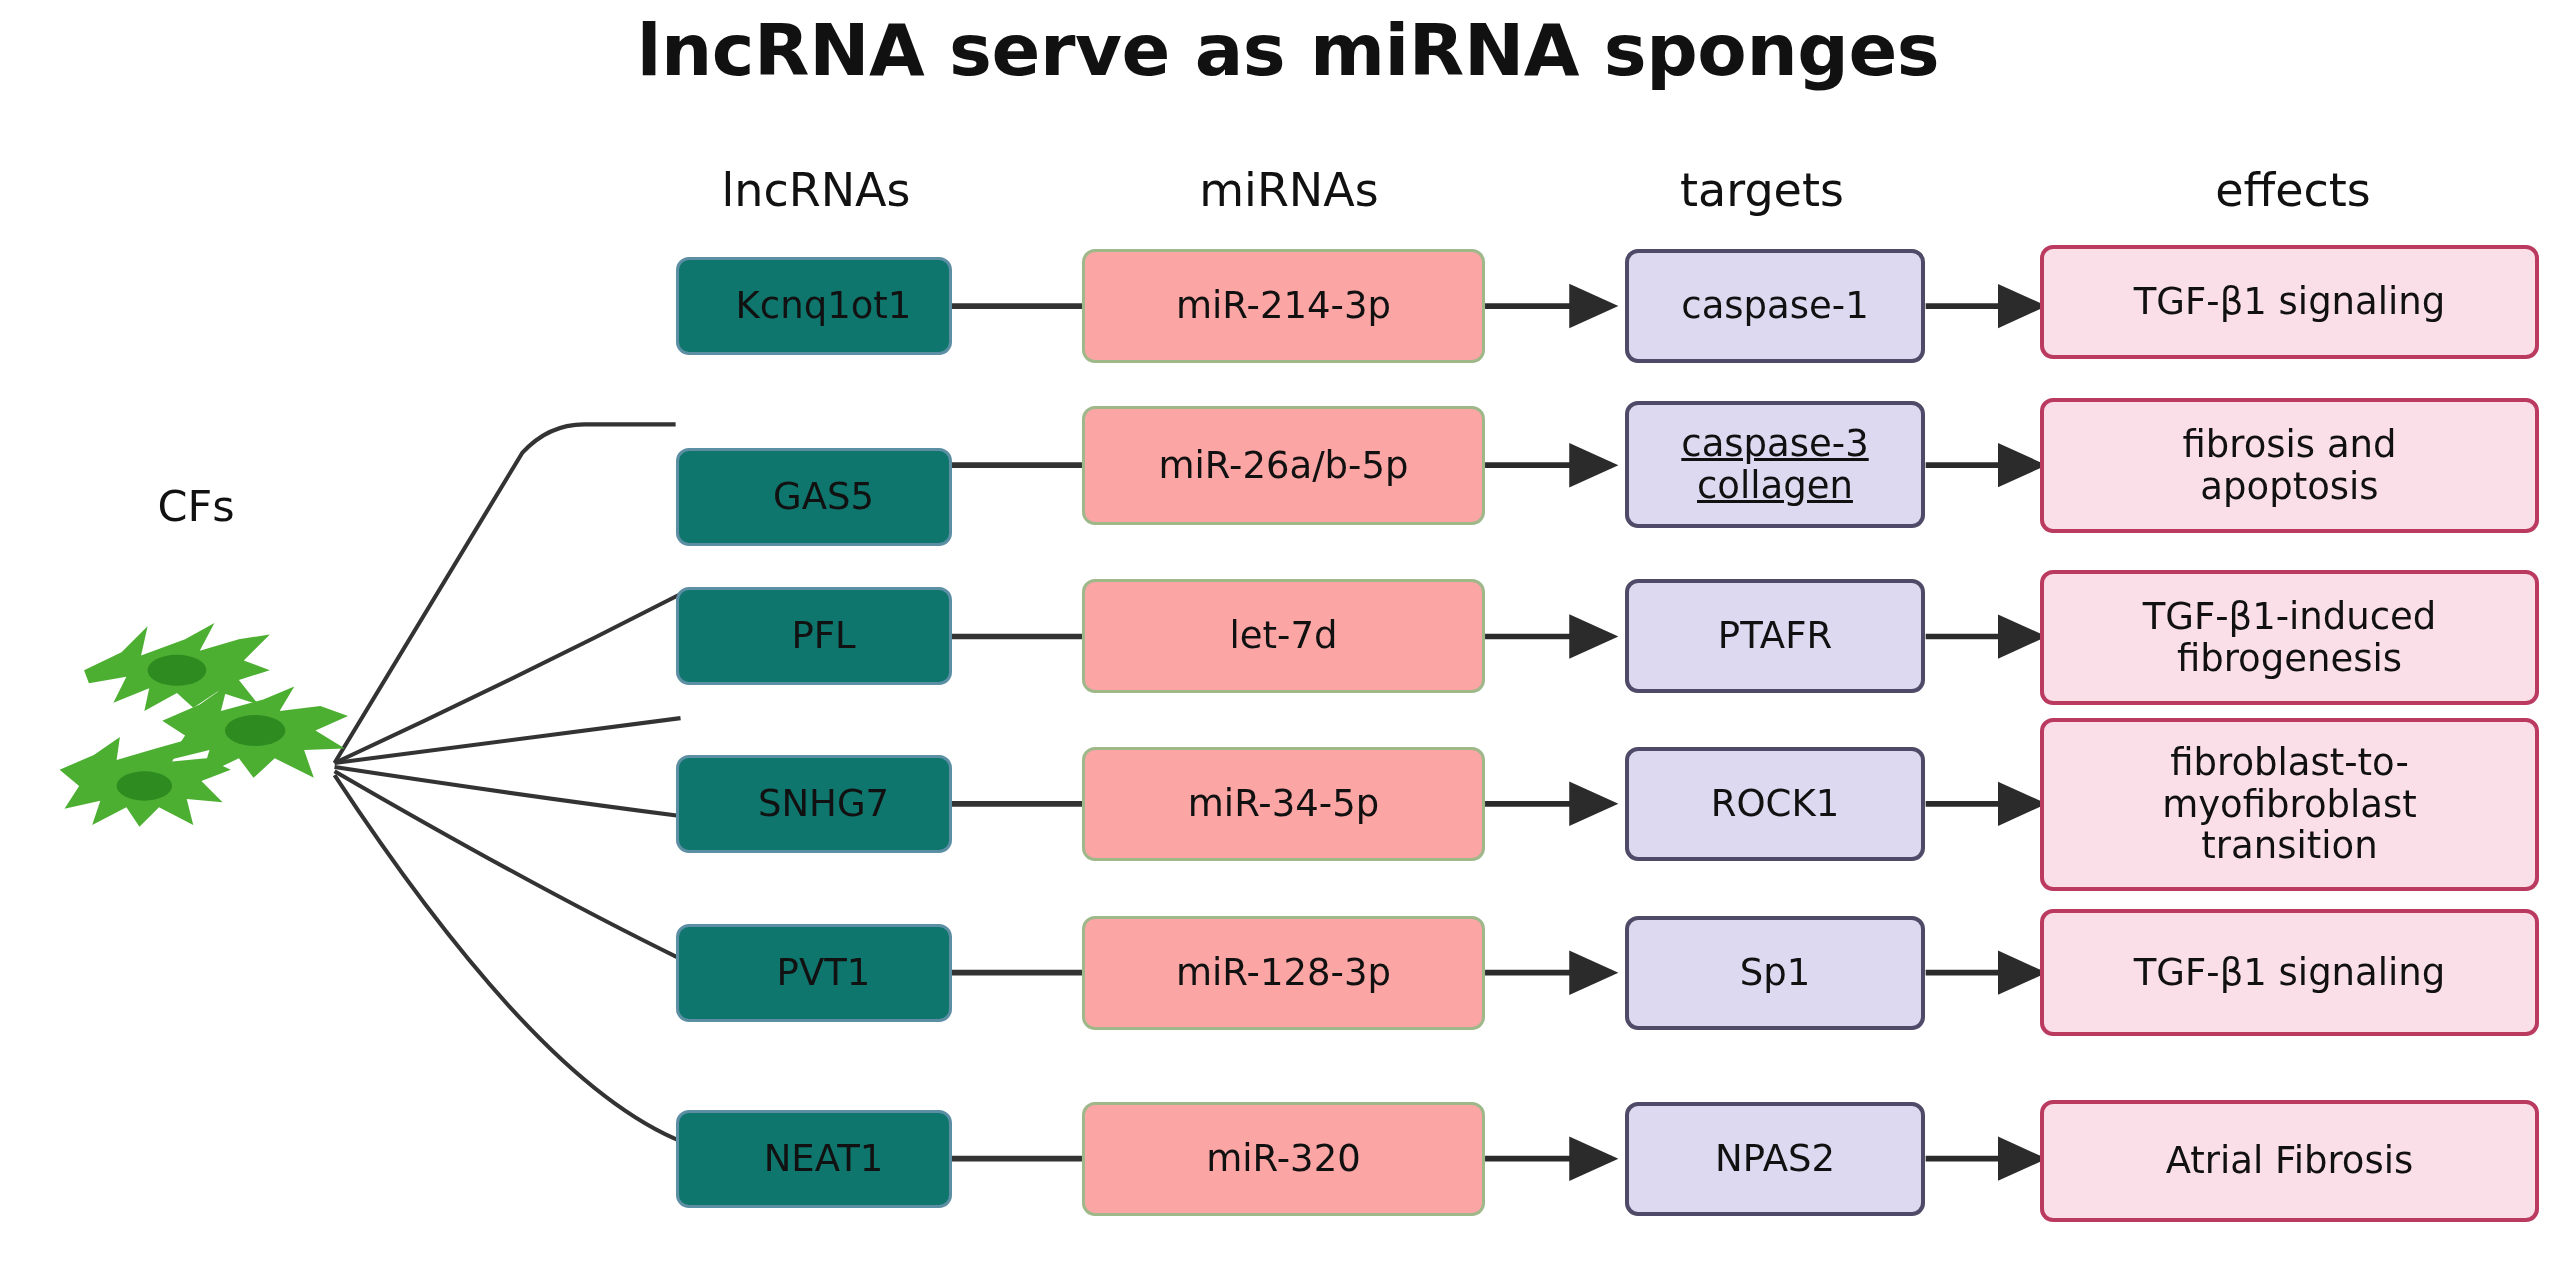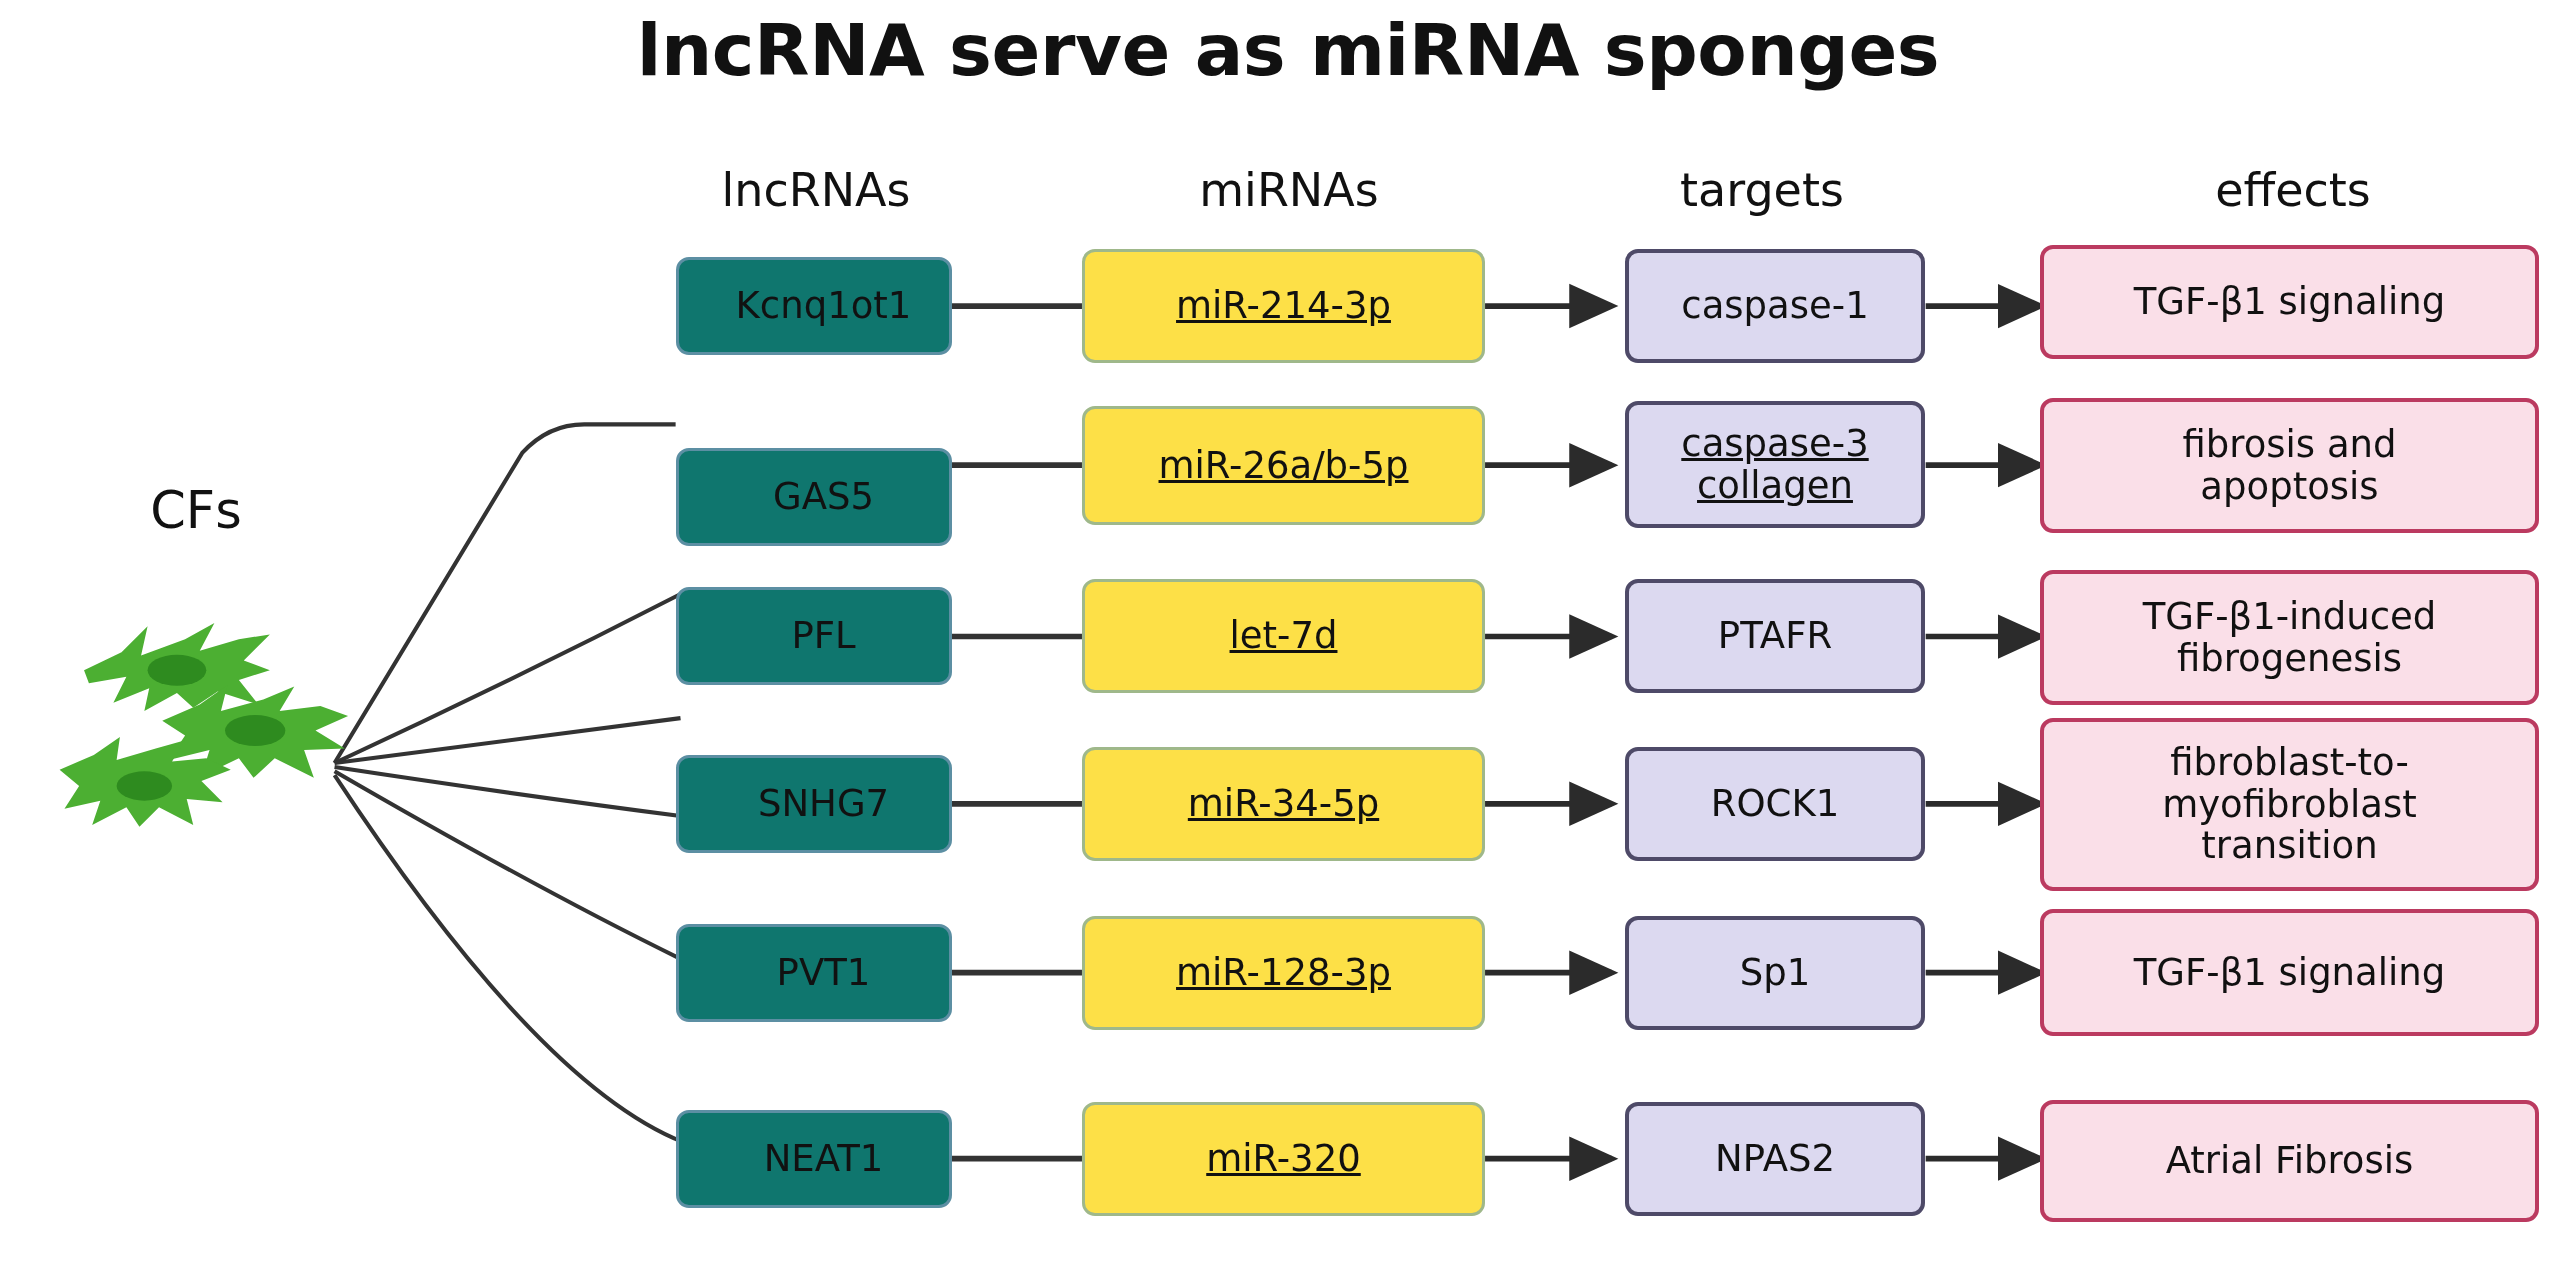--- a/index.html
+++ b/index.html
@@ -59,21 +59,21 @@
     top: 481px;
     width: 343px;
     height: 392px;
   }
   #cfs-label {
     position: absolute;
     left: 0;
     top: 0;
     width: 343px;
     text-align: center;
-    font-size: 51px;
+    font-size: 43px;
     color: #111111;
   }
   #cfs-art {
     position: absolute;
     left: 0;
     top: 67px;
     width: 343px;
     height: 326px;
   }
 
@@ -94,23 +94,22 @@
     padding: 0 11.4px;
   }
   .node .lines div { white-space: nowrap; }
 
   .node-lnc {
     background: #0f766e;
     border: 3.3px solid #5c8fa3;
     padding-left: 19px;
   }
   .node-mir {
-    background: #fde047;
+    background: #fca5a5;
     border: 3.3px solid #9fb88a;
-    text-decoration: underline;
   }
   .node-tgt {
     background: #dcd9f0;
     border: 4.1px solid #4e4a68;
   }
   .node-eff {
     background: #fadfe8;
     border: 4.1px solid #bb3a60;
   }
 </style>

